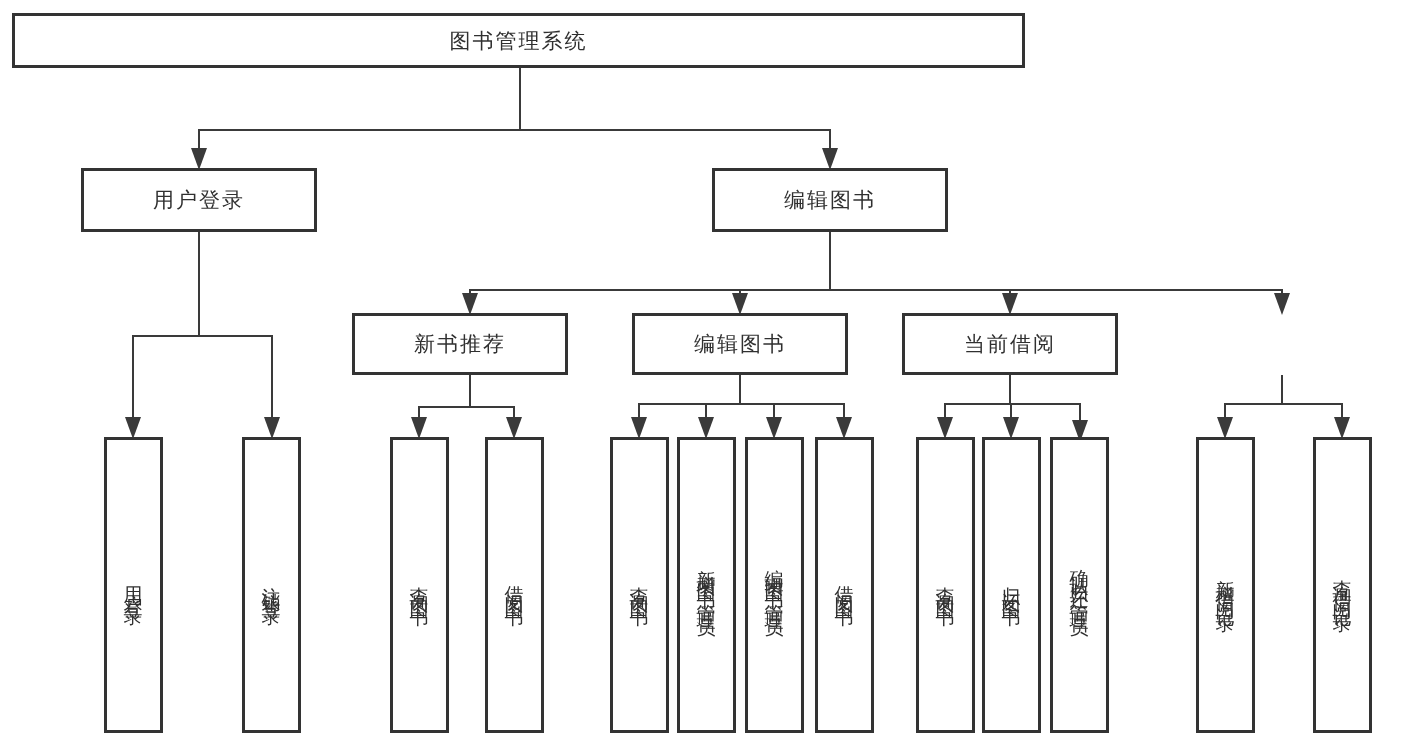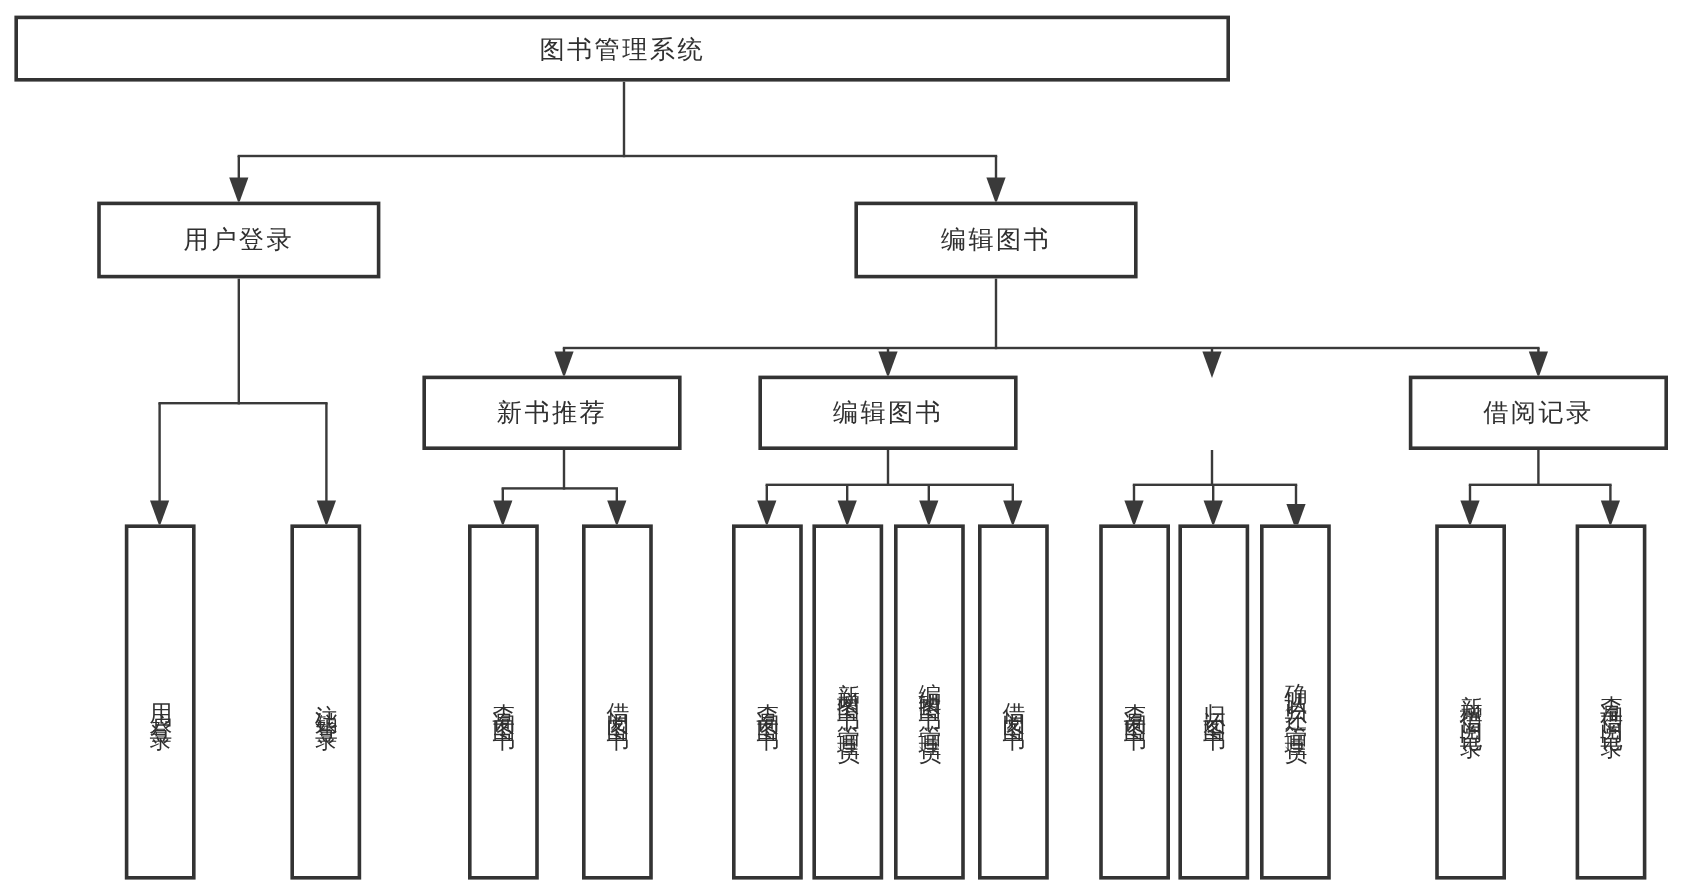--- a/index.html
+++ b/index.html
@@ -136,22 +136,22 @@
   <div class="hbox l2" style="left:712px">
     <span>编辑图书</span>
   </div>
 
   <div class="hbox l3" style="left:352px">
     <span>新书推荐</span>
   </div>
   <div class="hbox l3" style="left:632px">
     <span>编辑图书</span>
   </div>
-  <div class="hbox l3" style="left:1174px">
-    <span>借阅记录</span>
+  <div class="hbox l3" style="left:902px">
+    <span>当前借阅</span>
   </div>
 
   <div class="vbox" style="left:104px">
     <span class="vlabel">用户登录</span>
   </div>
   <div class="vbox" style="left:242px">
     <span class="vlabel">注销登录</span>
   </div>
 
   <div class="vbox" style="left:390px">

